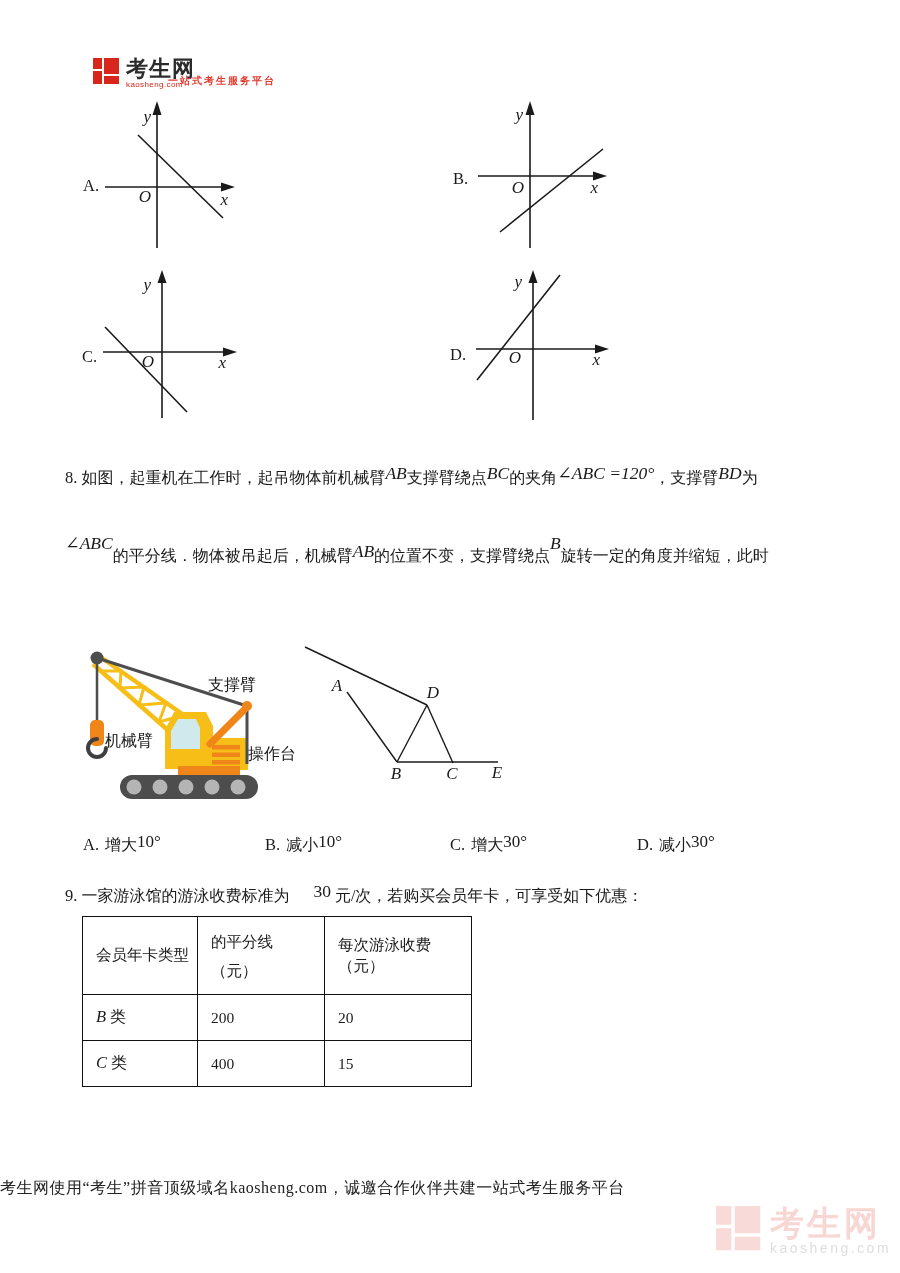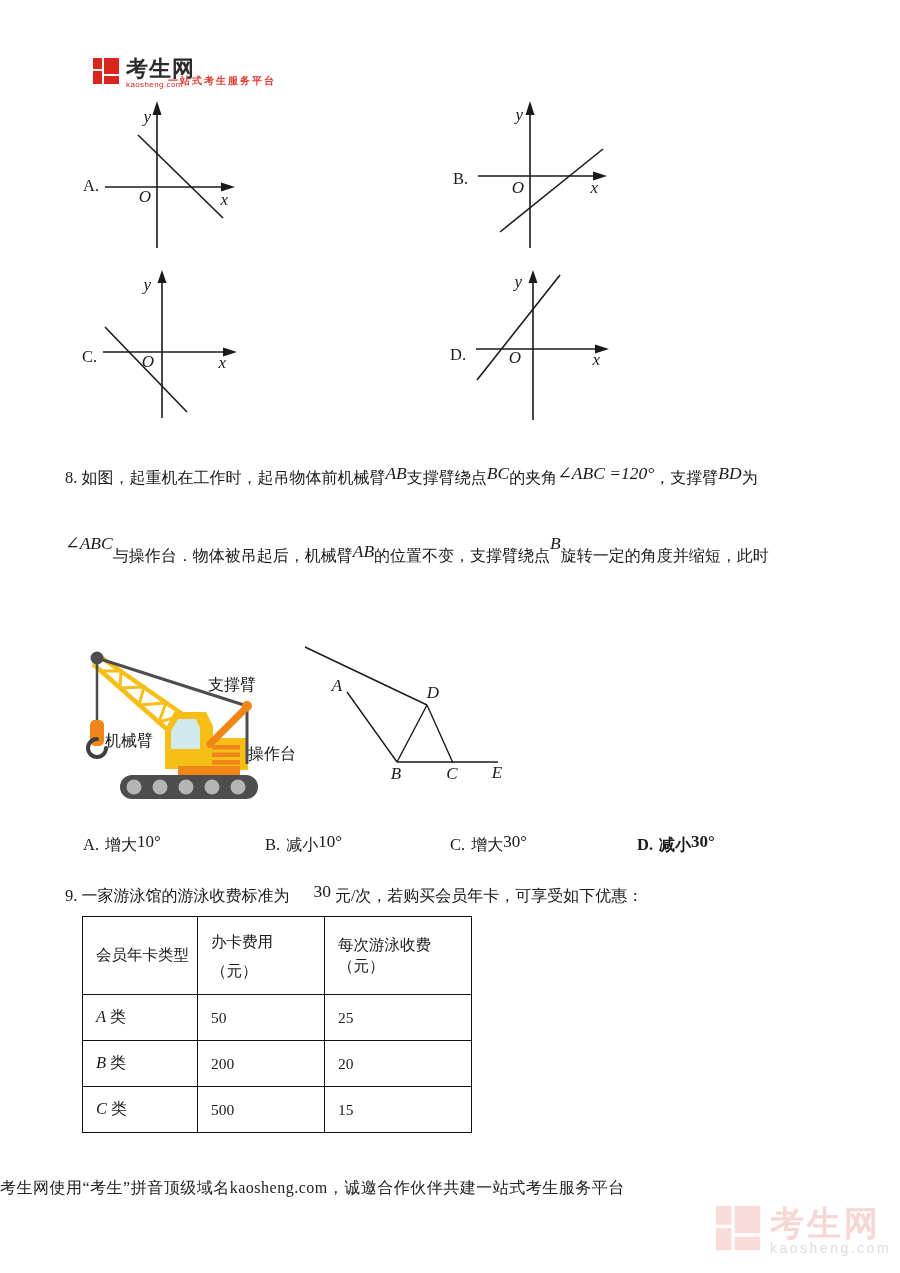--- a/index.html
+++ b/index.html
@@ -117,21 +117,21 @@
     <text x="74" y="19" text-anchor="end" class="svgm">y</text>
     <text x="152" y="97" text-anchor="end" class="svgm">x</text>
     <text x="73" y="95" text-anchor="end" class="svgm">O</text>
   </svg>
 
   <div class="abs line" style="left:65px;top:462px;">
     <span class="m num">8.</span>
     <span class="cn">如图，起重机在工作时，起吊物体前机械臂</span><span class="m up4">AB</span><span class="cn">支撑臂绕点</span><span class="m up4">BC</span><span class="cn">的夹角</span><span class="m up4">∠ABC =120°</span><span class="cn">，支撑臂</span><span class="m up4">BD</span><span class="cn">为</span>
   </div>
   <div class="abs line" style="left:65px;top:532px;">
-    <span class="m up12">∠ABC</span><span class="cn">与操作台．物体被吊起后，机械臂</span><span class="m up4">AB</span><span class="cn">的位置不变，支撑臂绕点</span><span class="m up12">B</span><span class="cn">旋转一定的角度并缩短，此时</span>
+    <span class="m up12">∠ABC</span><span class="cn">的平分线．物体被吊起后，机械臂</span><span class="m up4">AB</span><span class="cn">的位置不变，支撑臂绕点</span><span class="m up12">B</span><span class="cn">旋转一定的角度并缩短，此时</span>
   </div>
 
   <svg class="abs" style="left:70px;top:642px;" width="260" height="160" viewBox="0 0 260 160">
 
     <line x1="29" y1="14" x2="118" y2="76" stroke="#f6be17" stroke-width="4.5"></line>
     <line x1="23" y1="22" x2="100" y2="90" stroke="#f6be17" stroke-width="4.5"></line>
     <polyline points="31,29 51,29 50,46 74,45 69,63 96,61 89,80 114,73" fill="none" stroke="#f6be17" stroke-width="3"></polyline>
 
     <line x1="27" y1="16" x2="177" y2="64" stroke="#4d4d4d" stroke-width="3"></line>
     <line x1="27" y1="16" x2="27" y2="80" stroke="#4d4d4d" stroke-width="2.5"></line>
@@ -173,51 +173,46 @@
     <text x="140" y="66" text-anchor="middle" class="svgm">D</text>
     <text x="103" y="147" text-anchor="middle" class="svgm">B</text>
     <text x="159" y="147" text-anchor="middle" class="svgm">C</text>
     <text x="204" y="146" text-anchor="middle" class="svgm">E</text>
   </svg>
 
   <div class="abs options">
     <span class="opt" style="left:83px;"><span class="key">A.</span><span class="cn">增大</span><span class="deg">10°</span></span>
     <span class="opt" style="left:265px;"><span class="key">B.</span><span class="cn">减小</span><span class="deg">10°</span></span>
     <span class="opt" style="left:450px;"><span class="key">C.</span><span class="cn">增大</span><span class="deg">30°</span></span>
-    <span class="opt" style="left:637px;font-weight:bold;"><span class="key">D.</span><span class="cn">减小</span><span class="deg">30°</span></span>
+    <span class="opt" style="left:637px;"><span class="key">D.</span><span class="cn">减小</span><span class="deg">30°</span></span>
   </div>
 
   <div class="abs line" style="left:65px;top:880px;">
     <span class="m num">9.</span>
     <span class="cn">一家游泳馆的游泳收费标准为</span><span class="m up4" style="font-style:normal;margin-left:24px;">30</span> <span class="cn">元/次，若购买会员年卡，可享受如下优惠：</span>
   </div>
 
   <table class="fee abs" style="left:82px;top:916px;">
     <tbody>
         <tr class="hdr">
       <td class="c1">会员年卡类型</td>
       <td class="c2">
-        <div class="h2line">办卡费用</div>
+        <div class="h2line">的平分线</div>
         <div class="h2line">（元）</div>
       </td>
       <td class="c3">每次游泳收费（元）</td>
-    </tr>
-    <tr class="data">
-      <td class="c1"><span class="ital">A</span><span class="cn"> 类</span></td>
-      <td class="c2">50</td>
-      <td class="c3">25</td>
     </tr>
     <tr class="data">
       <td class="c1"><span class="ital">B</span><span class="cn"> 类</span></td>
       <td class="c2">200</td>
       <td class="c3">20</td>
     </tr>
     <tr class="data">
       <td class="c1"><span class="ital">C</span><span class="cn"> 类</span></td>
-      <td class="c2">500</td>
+      <td class="c2">400</td>
       <td class="c3">15</td>
     </tr>
   </tbody>
     </table>
 
   <div class="abs footer">考生网使用“考生”拼音顶级域名kaosheng.com，诚邀合作伙伴共建一站式考生服务平台</div>
 
   <div class="abs wm">
     <svg width="46" height="46" viewBox="0 0 27 27">
       <rect x="0" y="0" width="9" height="11" fill="#f8d8d4"></rect>

